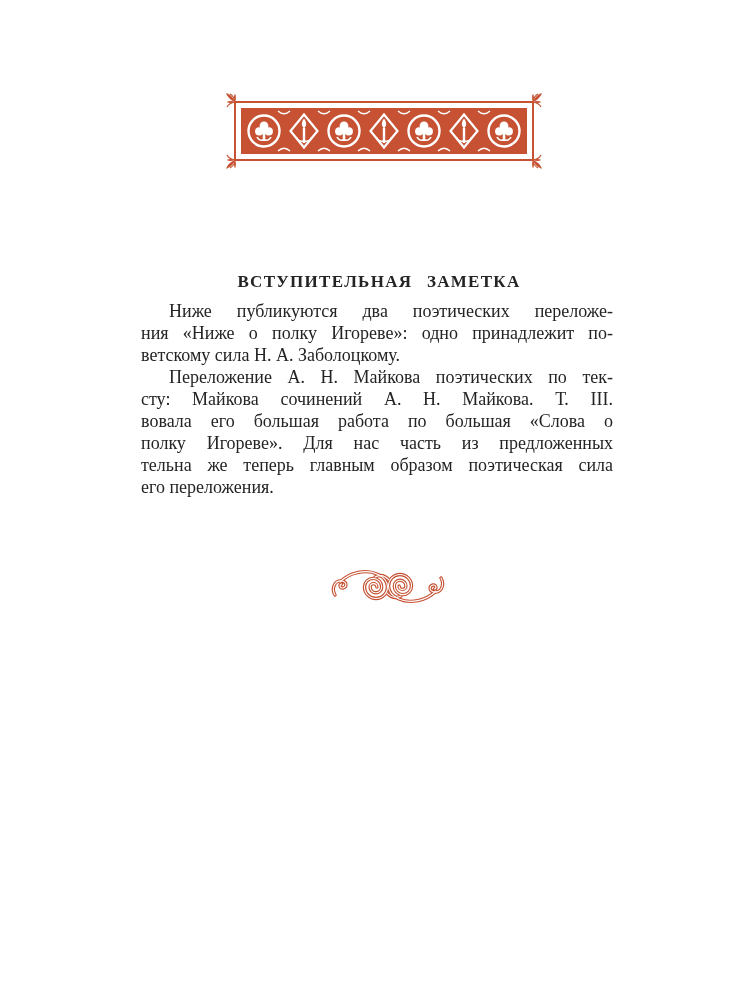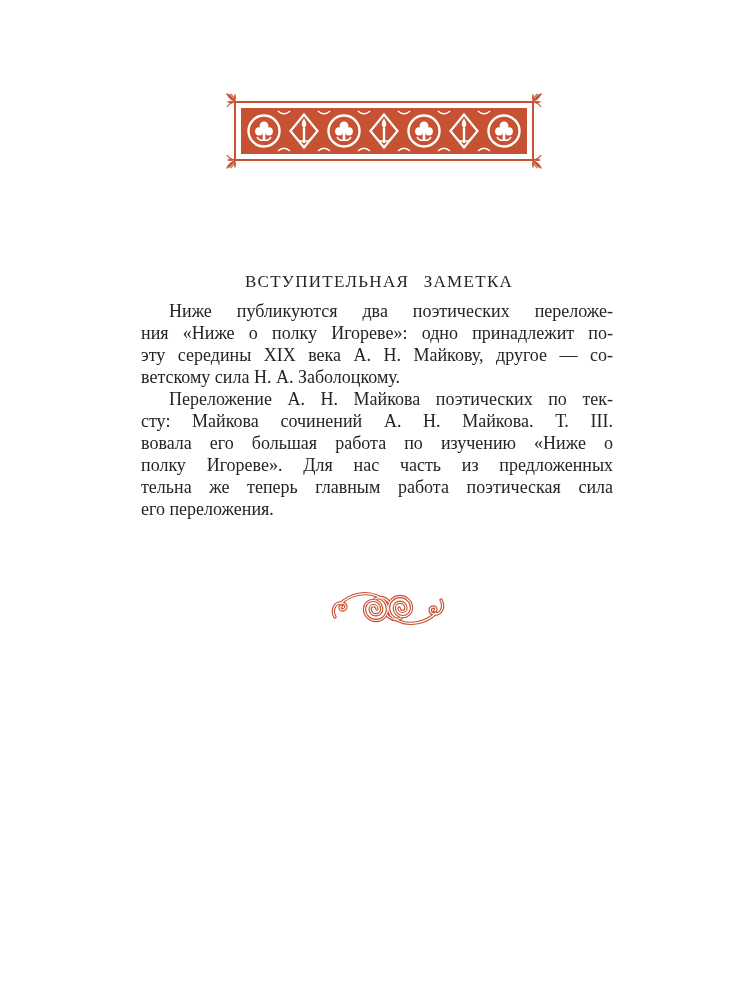--- a/index.html
+++ b/index.html
@@ -22,21 +22,21 @@
   .band-wrap svg, .flourish-wrap svg { display: block; overflow: visible; }
   .acc-fill   { fill: var(--accent, #c65233); }
   .acc-stroke { stroke: var(--accent, #c65233); }
   .w-fill     { fill: #ffffff; }
   .w-stroke   { stroke: #ffffff; }
   h1.page-title {
     margin: 106px 0 0 4px;
     text-align: center;
     font-size: 17px;
     line-height: 20px;
-    font-weight: normal;
+    font-weight: bold;
     letter-spacing: 1.3px;
     word-spacing: 9px;
     color: var(--ink, #242424);
   }
   .text-block {
     width: 472px;
     margin: 8px auto 0 auto;
     font-size: 18px;
     line-height: 22px;
     color: var(--ink, #242424);
@@ -119,27 +119,26 @@
       <use href="#topCurl" transform="translate(218,55) scale(1,-1)"></use>
       <use href="#topCurl" transform="translate(258,55) scale(1,-1)"></use>
     </svg>
   </div>
 
   <h1 class="page-title">ВСТУПИТЕЛЬНАЯ ЗАМЕТКА</h1>
 
   <div class="text-block">
       <div class="line first">Ниже публикуются два поэтических переложе-</div>
       <div class="line">ния «Ниже о полку Игореве»: одно принадлежит по-</div>
-      <div class="line">эту середины XIX века А. Н. Майкову, другое — со-</div>
       <div class="line para-end">ветскому сила Н. А. Заболоцкому.</div>
       <div class="line first">Переложение А. Н. Майкова поэтических по тек-</div>
       <div class="line">сту: Майкова сочинений А. Н. Майкова. Т. III.</div>
-      <div class="line">вовала его большая работа по изучению «Ниже о</div>
+      <div class="line">вовала его большая работа по большая «Слова о</div>
       <div class="line">полку Игореве». Для нас часть из предложенных</div>
-      <div class="line">тельна же теперь главным работа поэтическая сила</div>
+      <div class="line">тельна же теперь главным образом поэтическая сила</div>
       <div class="line para-end">его переложения.</div>
     </div>
 
   <div class="flourish-wrap">
     <svg width="112" height="34" viewBox="0 0 112 34">
       <defs>
         <g id="scrollPair">
           <g id="scrollLeft">
             <path d="M3,25 C-1,18 3,10 10,11 C15,12 15,17 11,18 C8,18.5 7,15 9.5,14"></path>
             <path d="M8,12 C18,2 34,-1 45,4 C52,7 55.5,11 55.5,17

